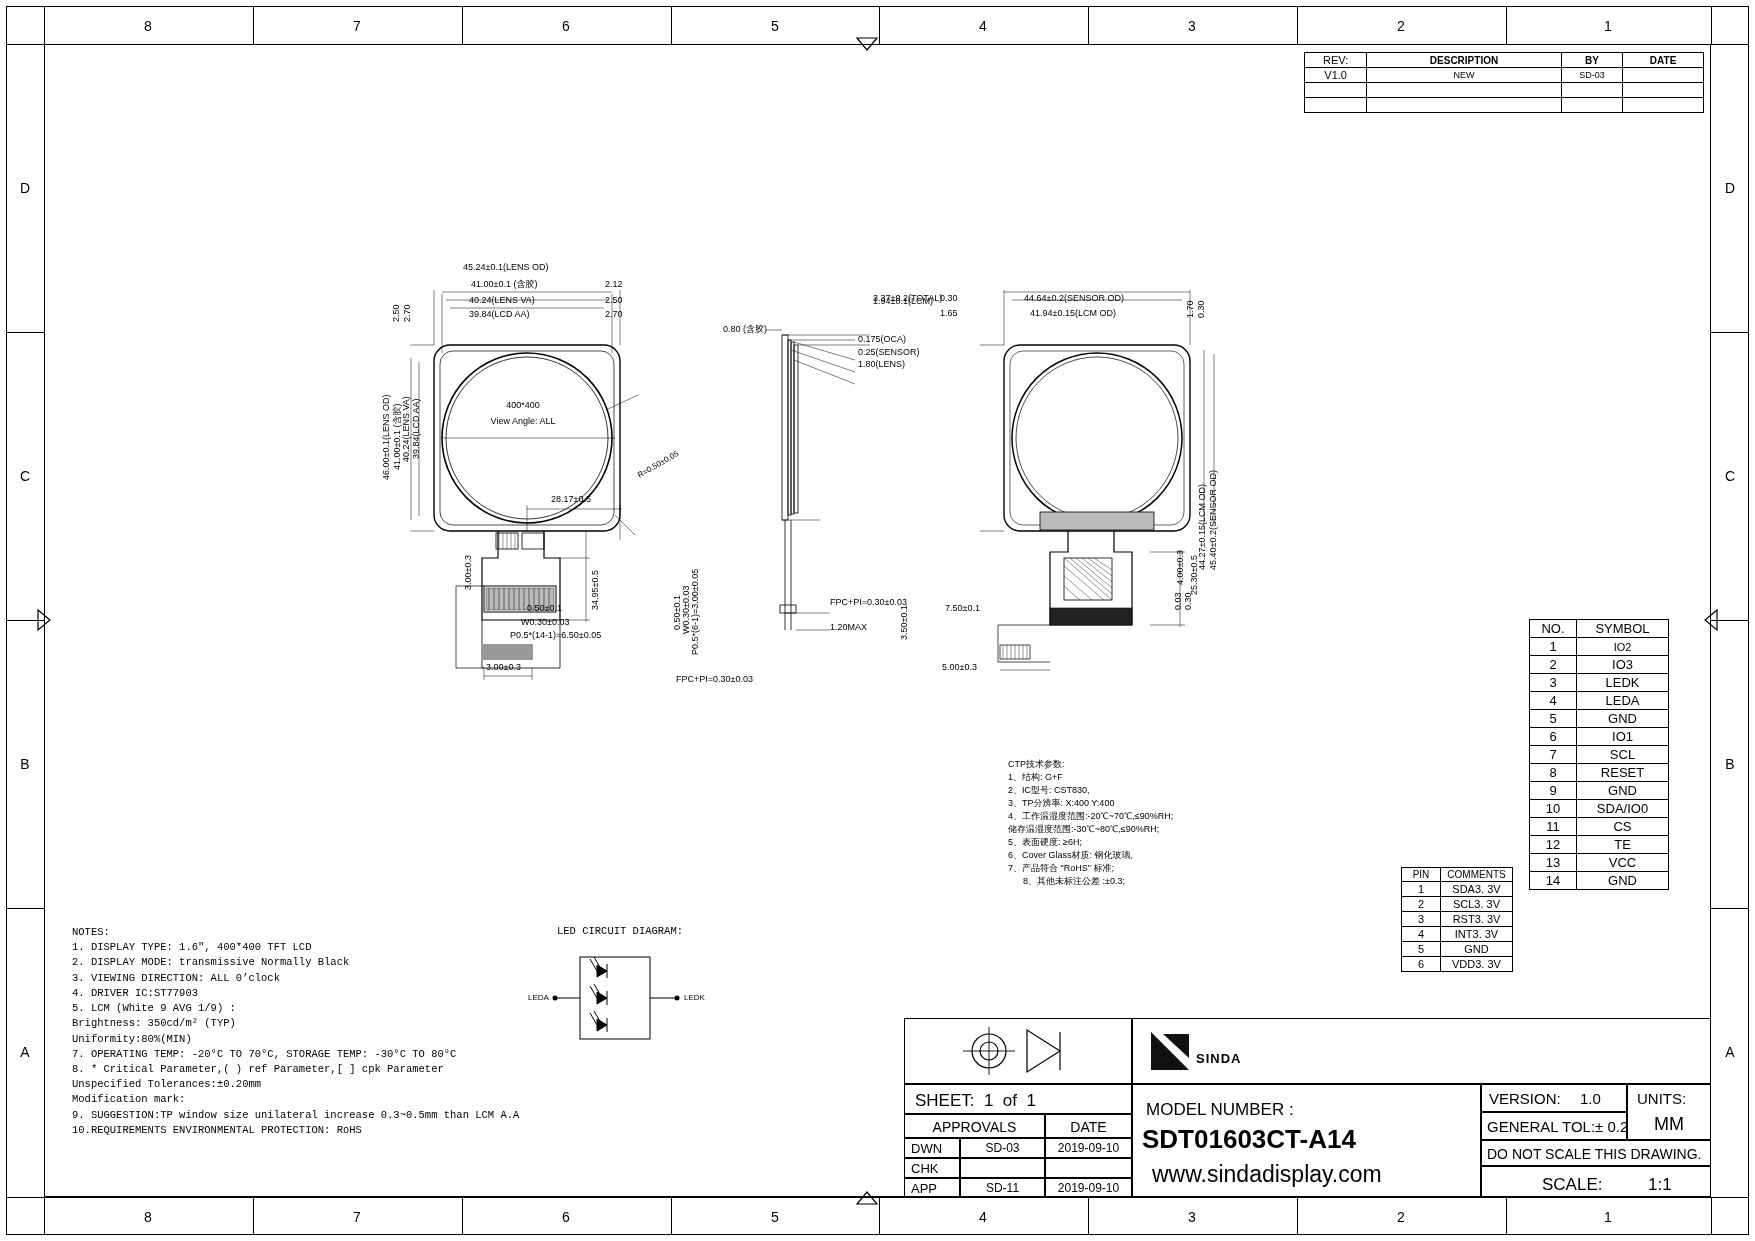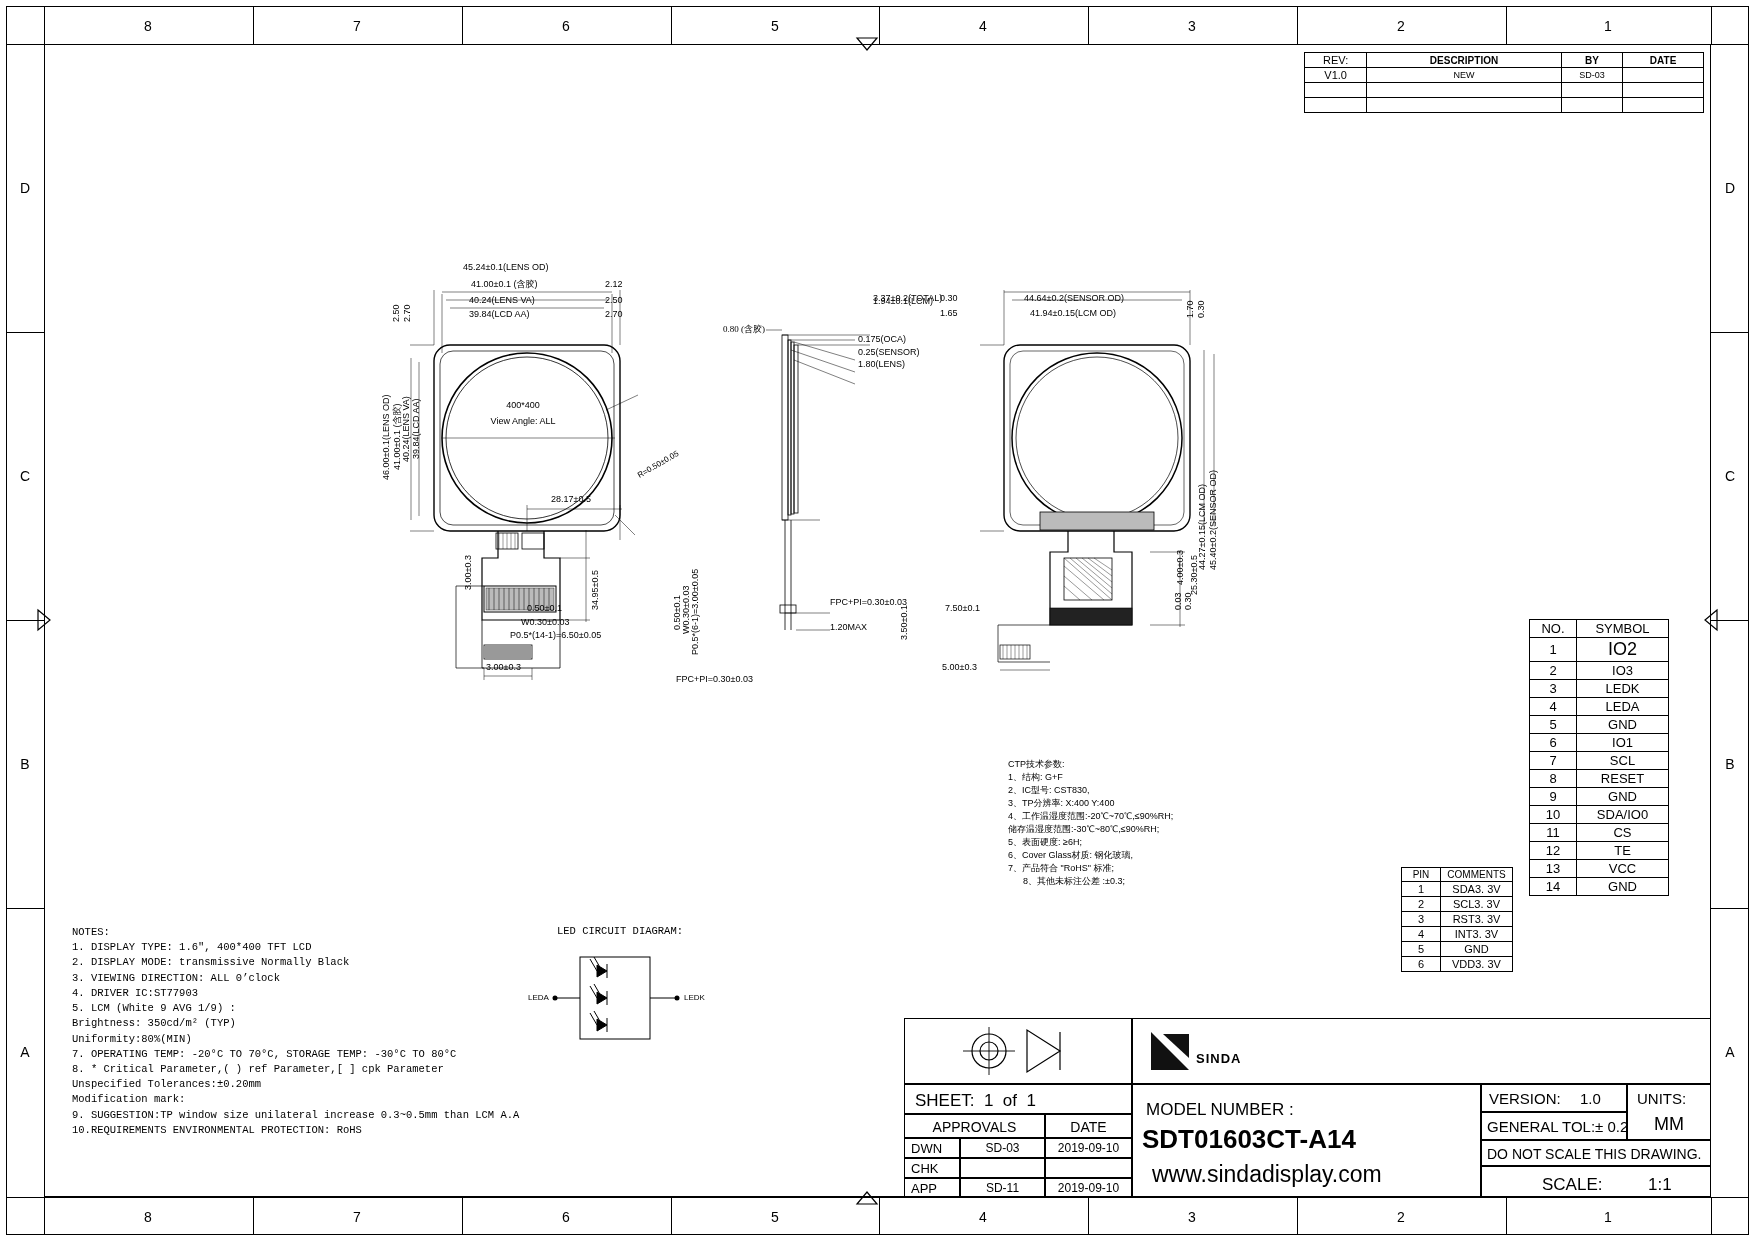--- a/index.html
+++ b/index.html
@@ -268,21 +268,21 @@
       <line x1="34" y1="60" x2="95" y2="84"></line>
       <line x1="22" y1="220" x2="60" y2="220"></line>
       <line x1="25" y1="313" x2="70" y2="313"></line>
       <line x1="36" y1="330" x2="70" y2="330"></line>
       <line x1="6" y1="30" x2="22" y2="30"></line>
     </g>
   </svg>
 
   <div class="txt xsm" style="left:873px;top:293px;">3.37±0.2(TOTAL)</div>
   <div class="txt xsm" style="left:873px;top:296px;">1.94±0.1(LCM)</div>
-  <div class="txt xsm" style="left:723px;top:324px;font-family:Liberation Serif, serif;">0.80 (含胶)</div>
+  <div class="txt xsm" style="left:723px;top:324px;">0.80 (含胶)</div>
   <div class="txt xsm" style="left:858px;top:334px;">0.175(OCA)</div>
   <div class="txt xsm" style="left:858px;top:347px;">0.25(SENSOR)</div>
   <div class="txt xsm" style="left:858px;top:359px;">1.80(LENS)</div>
   <div class="txt xsm" style="left:830px;top:597px;">FPC+PI=0.30±0.03</div>
   <div class="txt xsm" style="left:830px;top:622px;">1.20MAX</div>
 
   <svg class="abs" style="left:980px;top:290px;" width="320" height="400">
     <rect x="24" y="55" width="186" height="186" rx="16" ry="16" fill="none" stroke="#000" stroke-width="1.4"></rect>
     <rect x="30" y="61" width="174" height="174" rx="13" ry="13" fill="none" stroke="#000" stroke-width="0.6"></rect>
     <circle cx="117" cy="148" r="85" fill="none" stroke="#000" stroke-width="1.5"></circle>
@@ -396,21 +396,21 @@
     </table>
 
   <table class="abs" style="left:1529px;top:619px;width:140px;">
     <tbody>
         <tr>
       <th style="width:42px;font-weight:normal;font-size:13px;">NO.</th>
       <th style="font-weight:normal;font-size:13px;">SYMBOL</th>
     </tr>
     <tr>
           <td class="ctr" style="font-size:13px;">1</td>
-          <td class="ctr" style="font-size:18px;">IO2</td>
+          <td class="ctr" style="font-size:11px;">IO2</td>
         </tr>
     <tr>
           <td class="ctr" style="font-size:13px;">2</td>
           <td class="ctr" style="font-size:13px;">IO3</td>
         </tr>
     <tr>
           <td class="ctr" style="font-size:13px;">3</td>
           <td class="ctr" style="font-size:13px;">LEDK</td>
         </tr>
     <tr>

